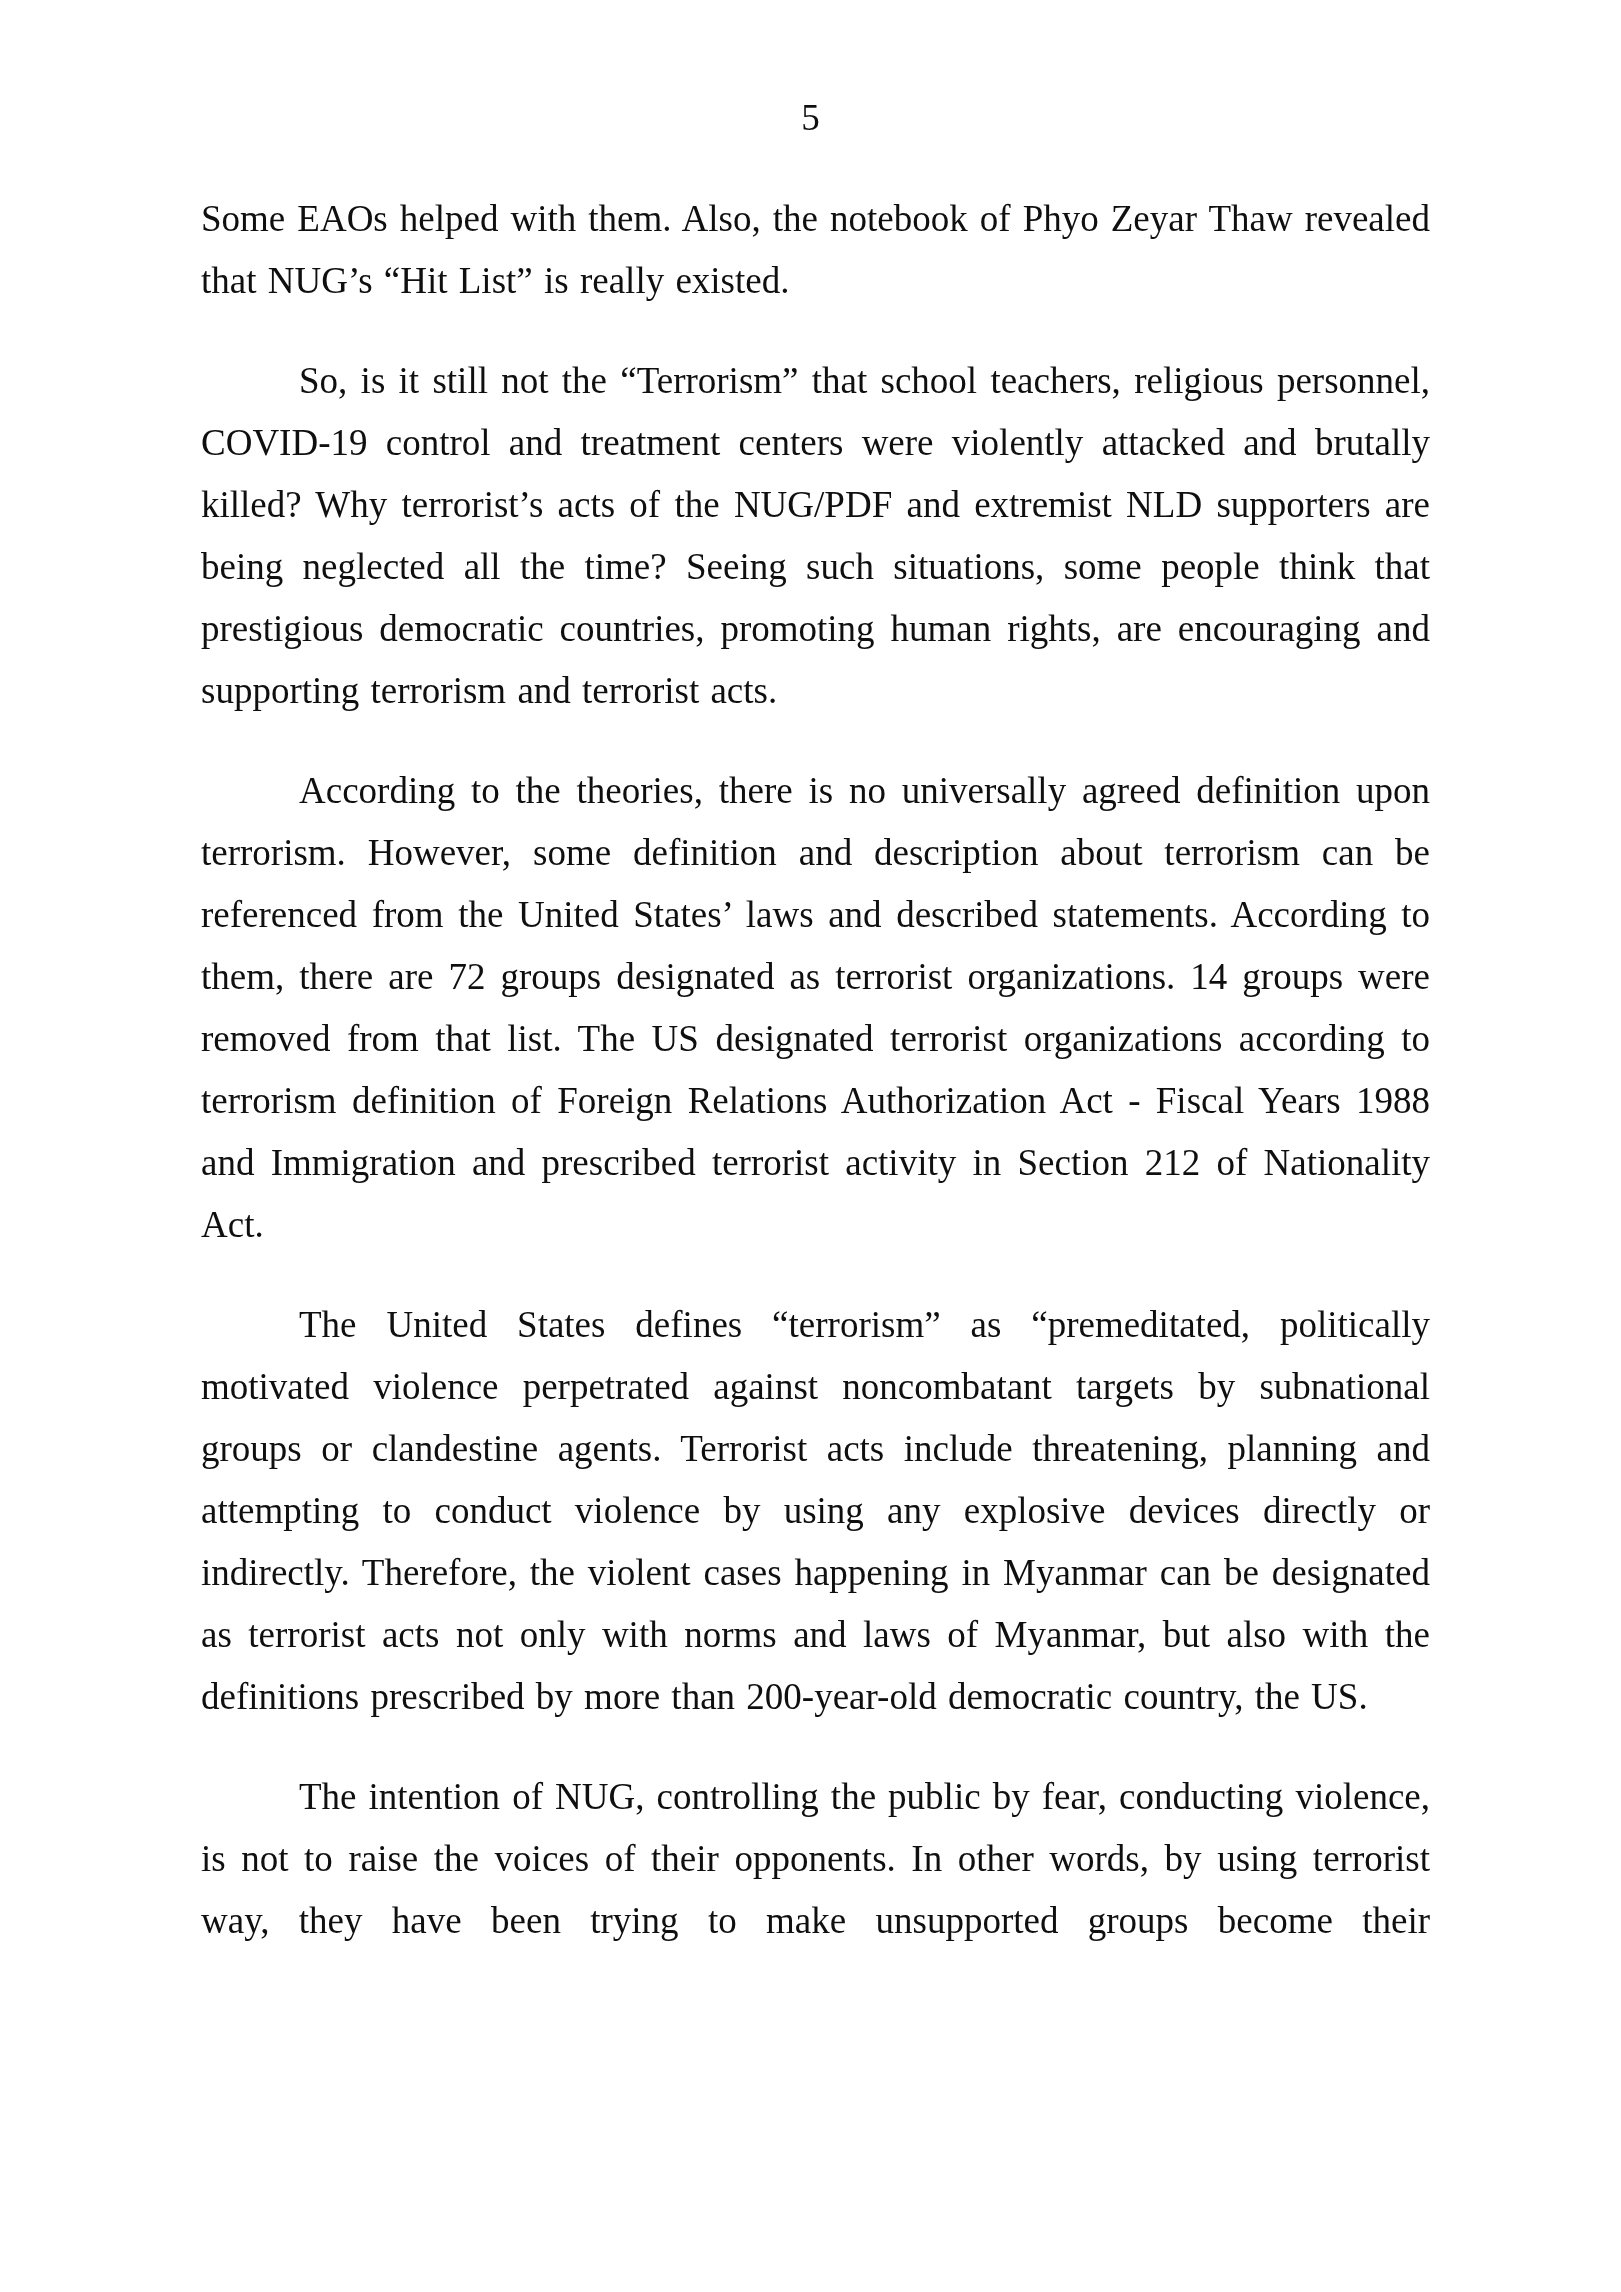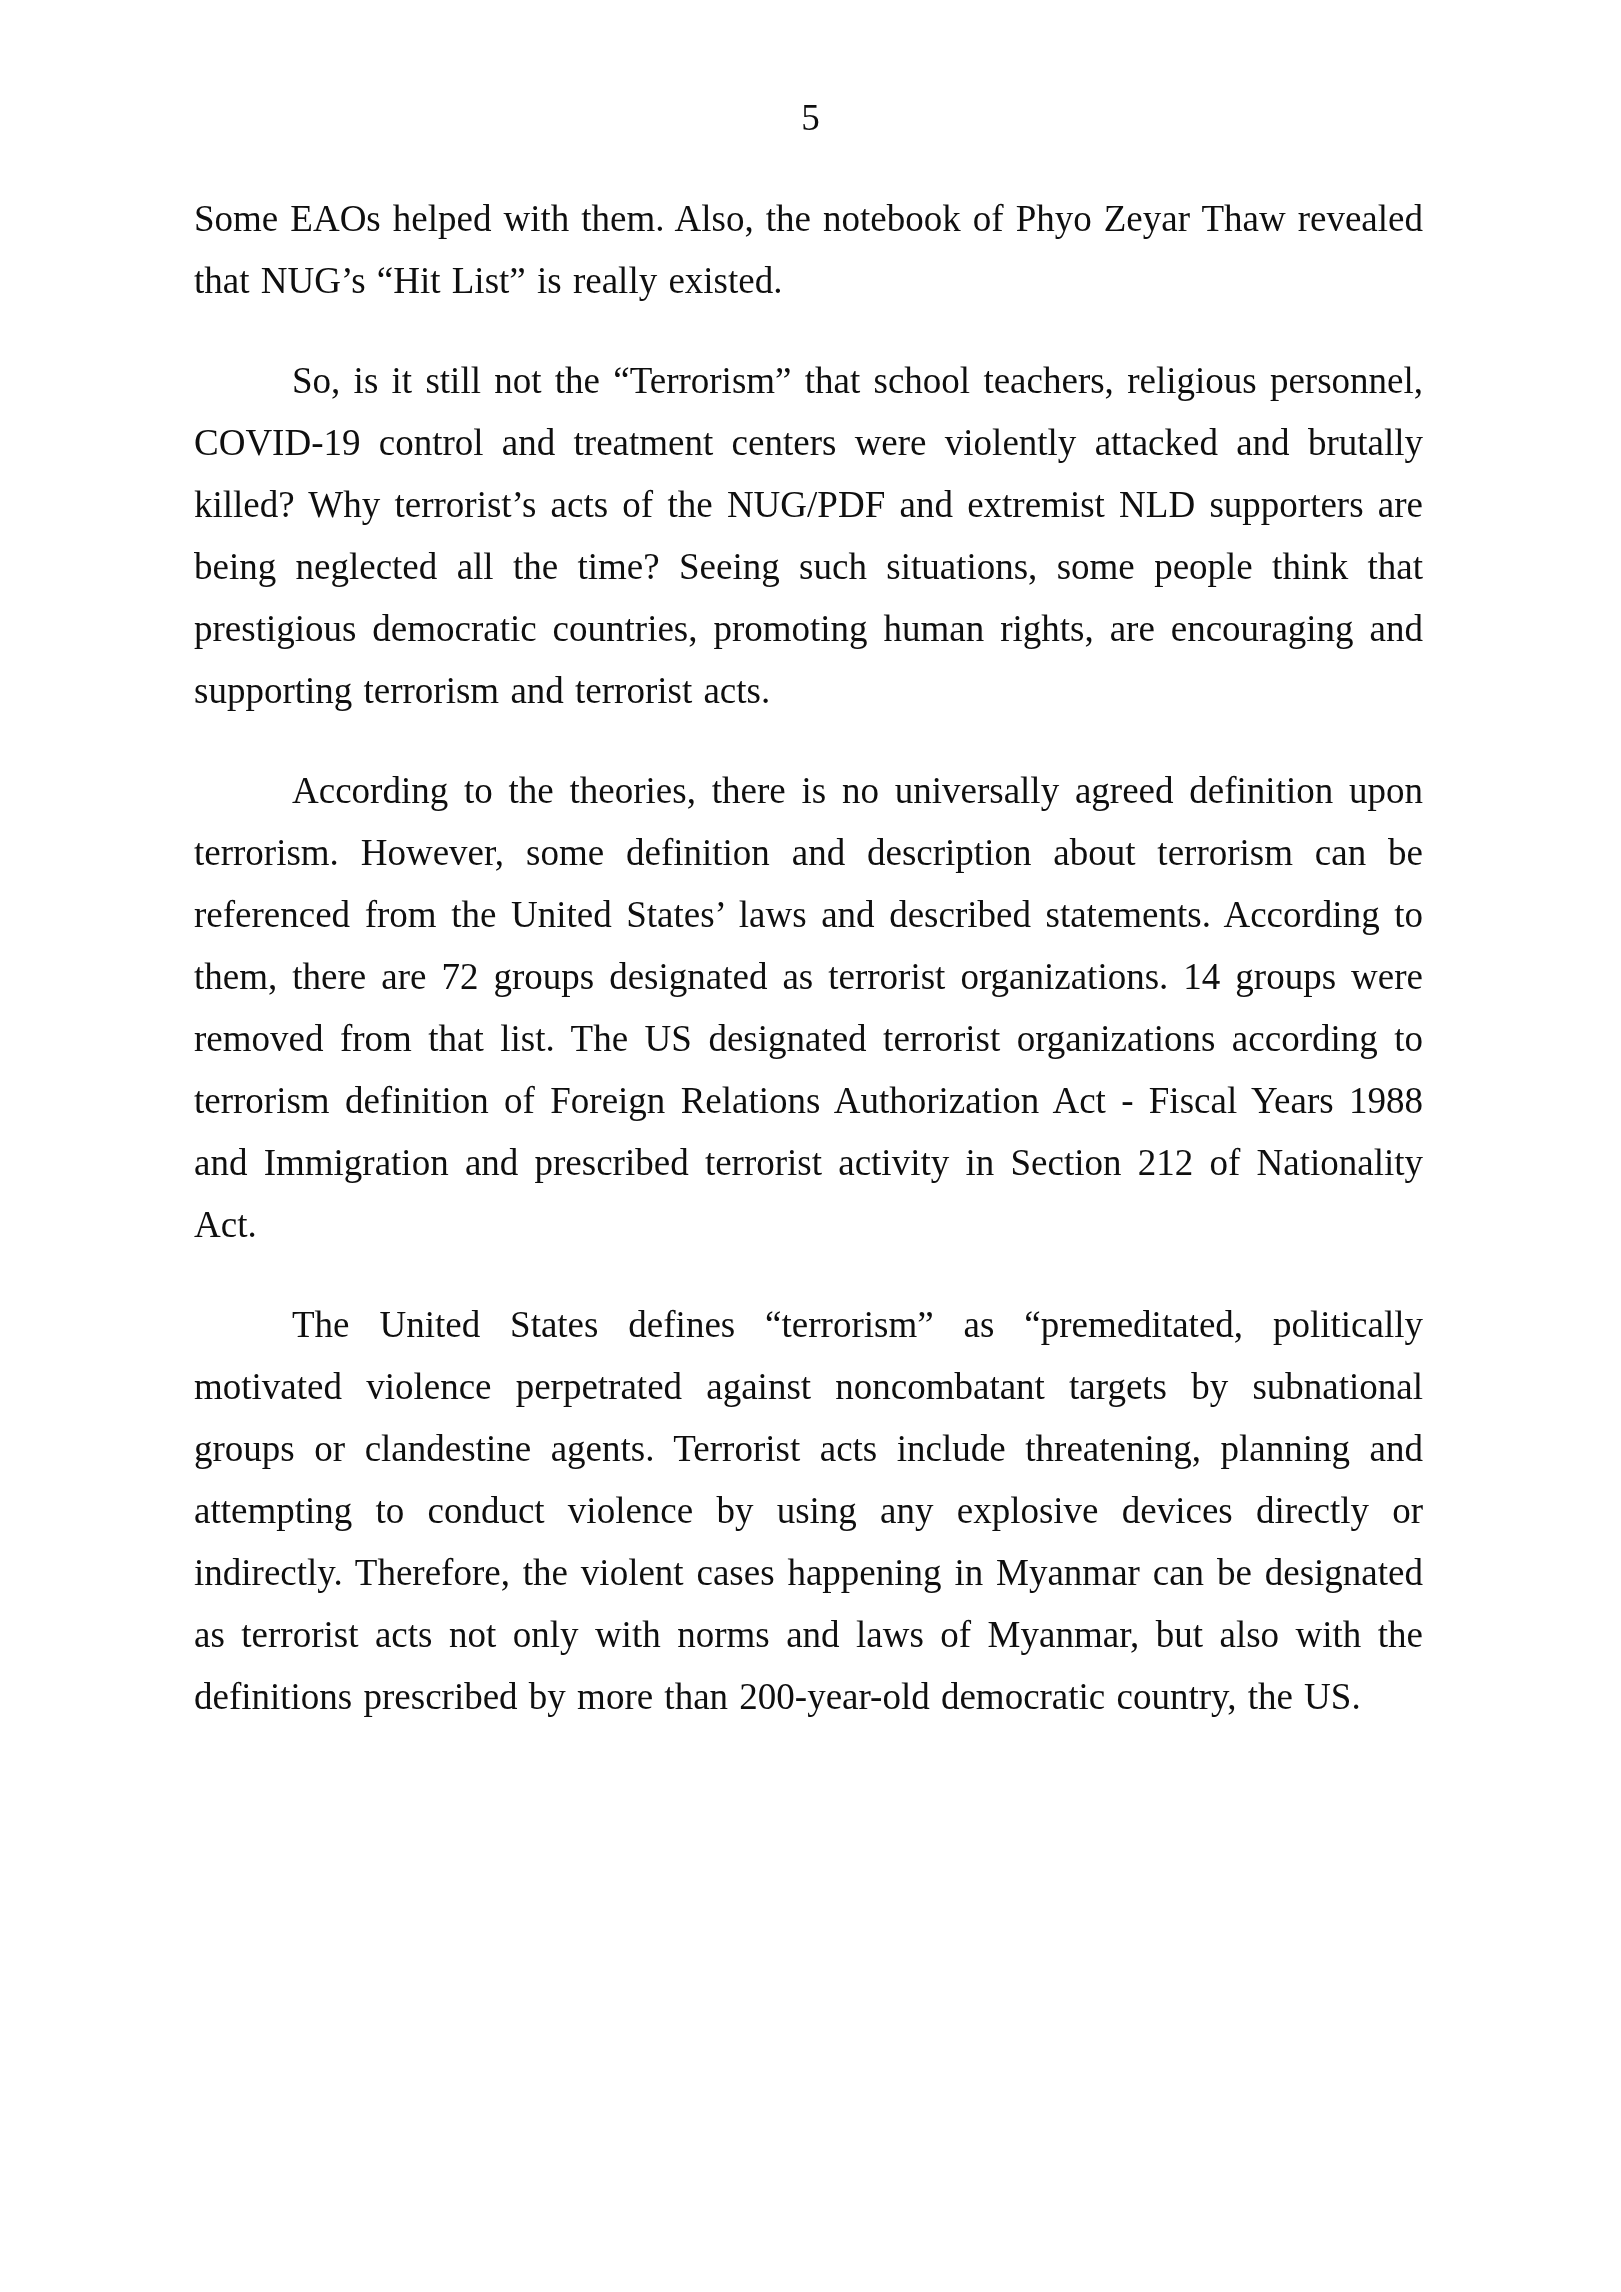--- a/index.html
+++ b/index.html
@@ -22,21 +22,21 @@
     top: 98px;
     left: 0;
     width: 100%;
     text-align: center;
     font-size: 37px;
     line-height: 39px;
   }
   .content {
     position: absolute;
     top: 188px;
-    left: 194px;
+    left: 201px;
     width: 1229px;
     font-size: 37px;
     line-height: 62px;
     text-align: justify;
   }
   .content p {
     margin: 0 0 38px 0;
     text-indent: 98px;
     word-spacing: 2px;
   }
@@ -52,15 +52,16 @@
 <body>
 
 <div class="page">
   <div class="page-number">5</div>
 
   <div class="content">
     <p class="no-indent">Some EAOs helped with them. Also, the notebook of Phyo Zeyar Thaw revealed that NUG’s “Hit List” is really existed.</p>
     <p>So, is it still not the “Terrorism” that school teachers, religious personnel, COVID-19 control and treatment centers were violently attacked and brutally killed? Why terrorist’s acts of the NUG/PDF and extremist NLD supporters are being neglected all the time? Seeing such situations, some people think that prestigious democratic countries, promoting human rights, are encouraging and supporting terrorism and terrorist acts.</p>
     <p>According to the theories, there is no universally agreed definition upon terrorism. However, some definition and description about terrorism can be referenced from the United States’ laws and described statements. According to them, there are 72 groups designated as terrorist organizations. 14 groups were removed from that list. The US designated terrorist organizations according to terrorism definition of Foreign Relations Authorization Act - Fiscal Years 1988 and Immigration and prescribed terrorist activity in Section 212 of Nationality Act.</p>
     <p>The United States defines “terrorism” as “premeditated, politically motivated violence perpetrated against noncombatant targets by subnational groups or clandestine agents. Terrorist acts include threatening, planning and attempting to conduct violence by using any explosive devices directly or indirectly. Therefore, the violent cases happening in Myanmar can be designated as terrorist acts not only with norms and laws of Myanmar, but also with the definitions prescribed by more than 200-year-old democratic country, the US.</p>
+    <p class="continued">The intention of NUG, controlling the public by fear, conducting violence, is not to raise the voices of their opponents. In other words, by using terrorist way, they have been trying to make unsupported groups become their</p>
   </div>
 </div>
 
 
 </body></html>

